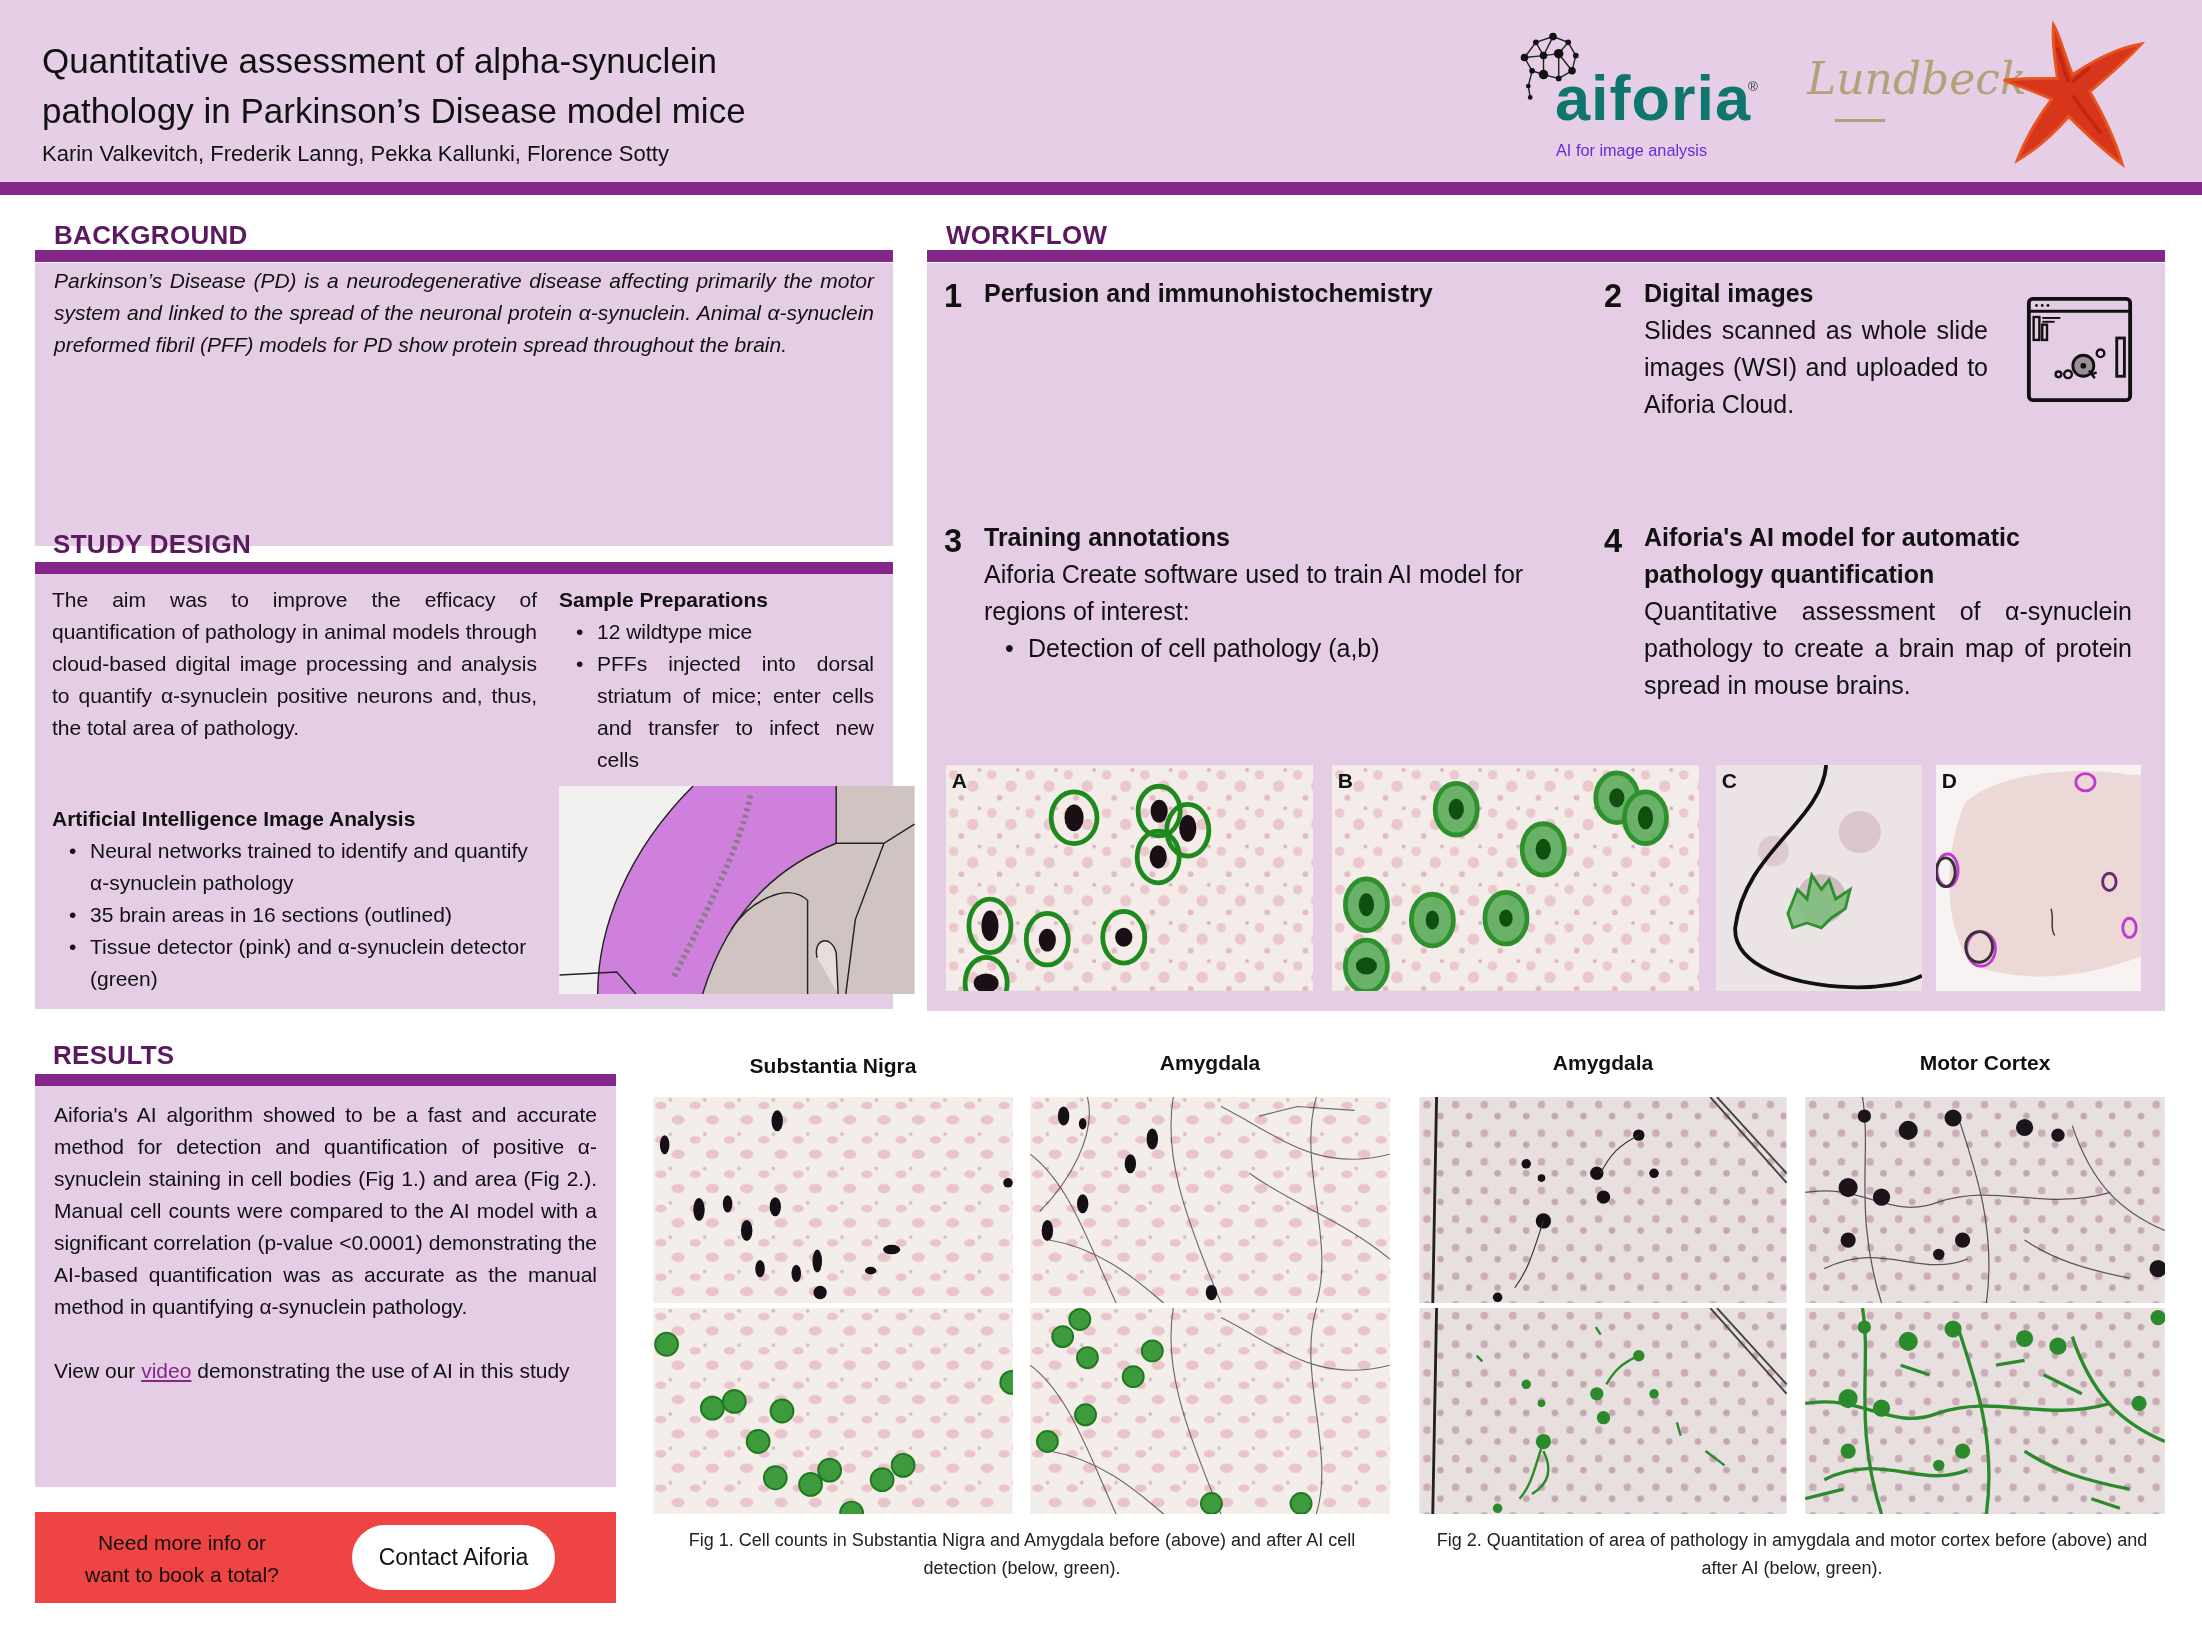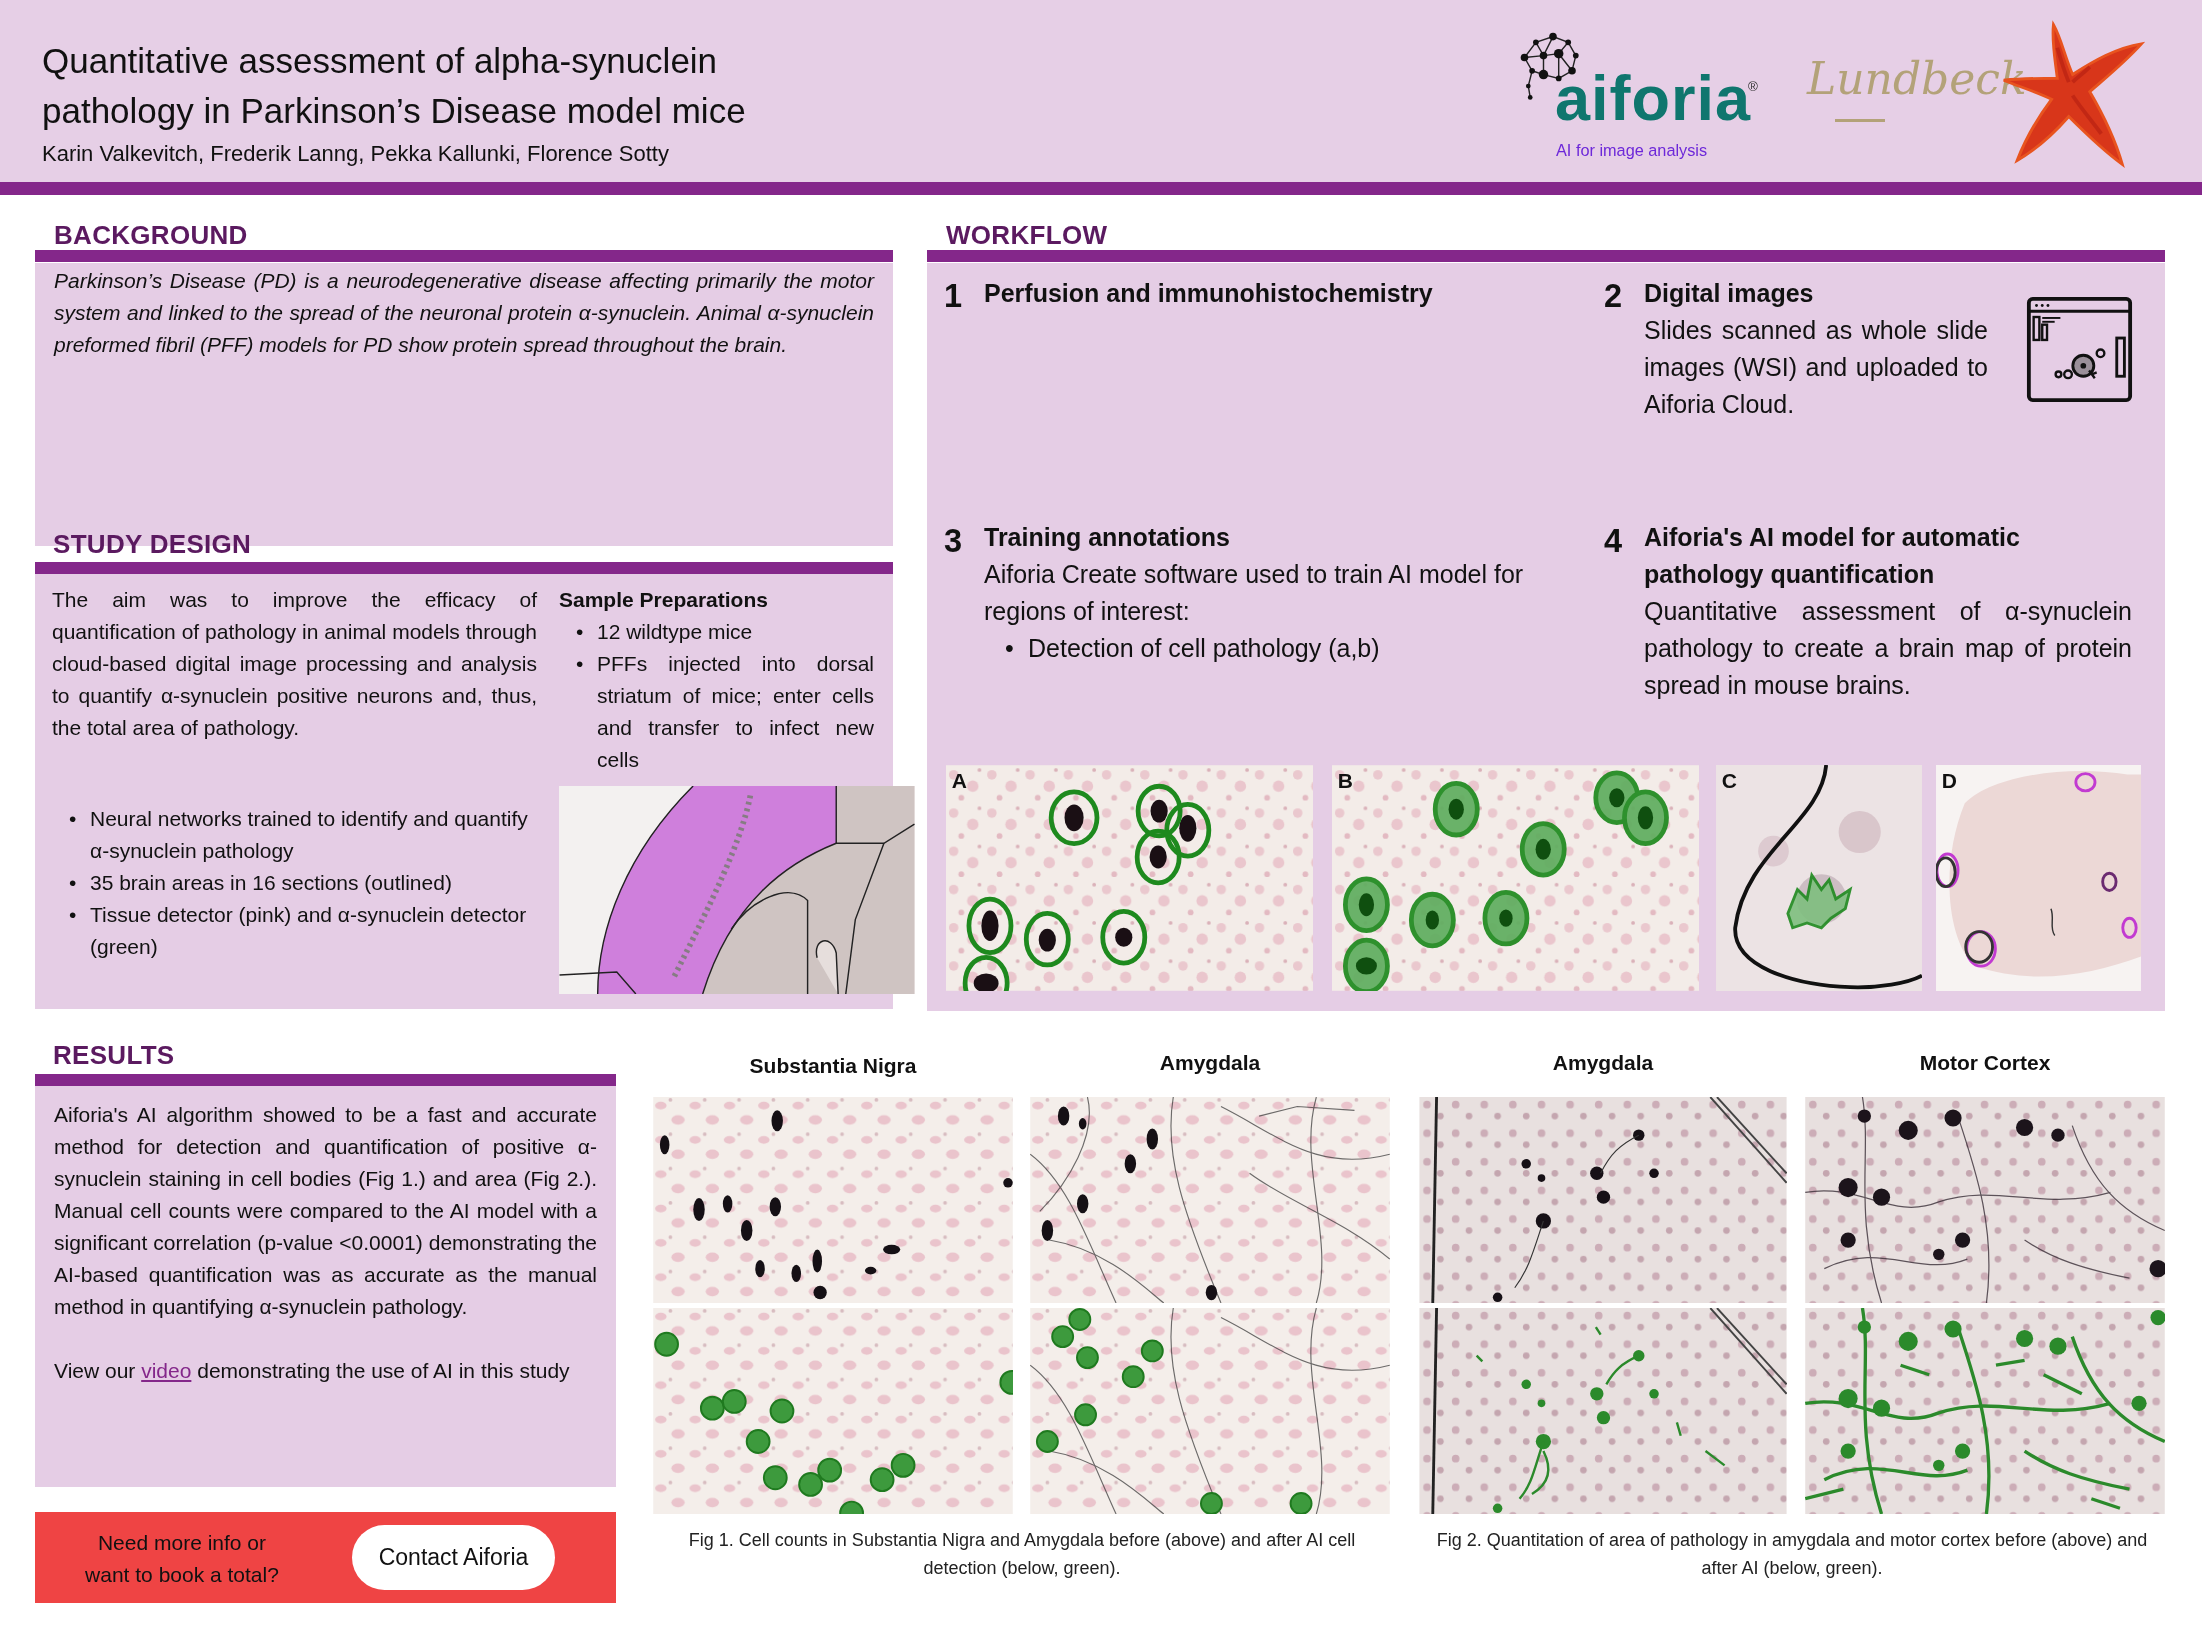--- a/index.html
+++ b/index.html
@@ -123,20 +123,21 @@
 <div class="box sd-box">
   <p class="para sd-aim">The aim was to improve the efficacy of quantification of pathology in animal models through cloud-based digital image processing and analysis to quantify α-synuclein positive neurons and, thus, the total area of pathology.</p>
   <div class="sd-prep">
     <div class="sub-title">Sample Preparations</div>
     <ul class="bullets">
       <li>12 wildtype mice</li>
       <li>PFFs injected into dorsal striatum of mice; enter cells and transfer to infect new cells</li>
     </ul>
   </div>
   <div class="sd-ai">
+    <div class="sub-title">Artificial Intelligence Image Analysis</div>
     <ul class="bullets">
       <li>Neural networks trained to identify and quantify α-synuclein pathology</li>
       <li>35 brain areas in 16 sections (outlined)</li>
       <li>Tissue detector (pink) and α-synuclein detector (green)</li>
     </ul>
   </div>
   <div class="brain-img">
     <svg width="356" height="208" viewBox="0 0 372 218">
       <rect width="372" height="218" fill="#f3f1f0"></rect>
       <path d="M140 0 L372 0 L372 218 L40 218 C40 150 70 70 140 0 Z" fill="#cfc4c2"></path>

